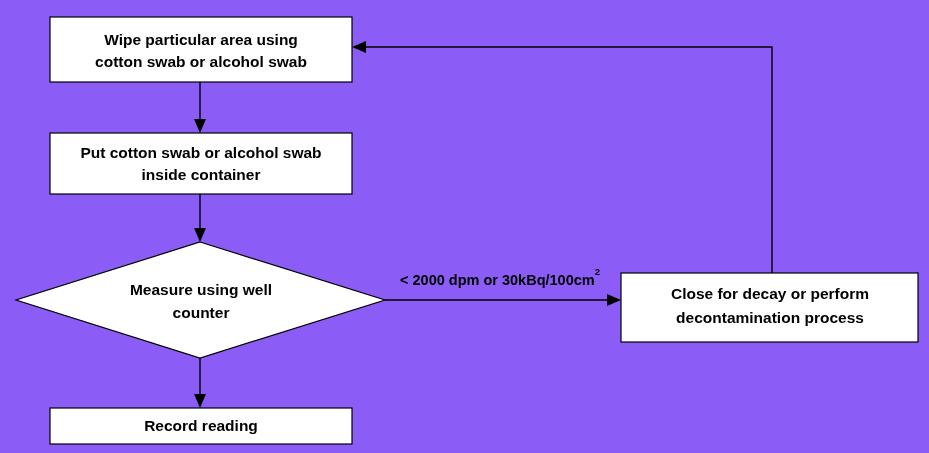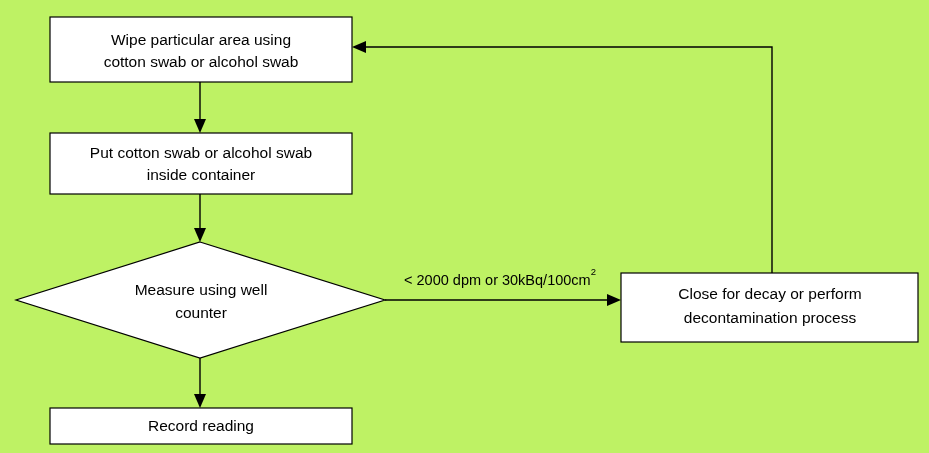--- a/index.html
+++ b/index.html
@@ -10,21 +10,22 @@
   body {
     width: 929px;
     height: 453px;
     font-family: "Liberation Sans", sans-serif;
     overflow: hidden;
   }
   #flowchart-root {
     position: relative;
     width: 929px;
     height: 453px;
-    background: #bef264;
+    background: #8b5cf6;
+    font-weight: bold;
   }
   svg.chart-canvas {
     display: block;
     width: 929px;
     height: 453px;
   }
   .node-shape {
     fill: #ffffff;
     stroke: #000000;
     stroke-width: 1.2;

